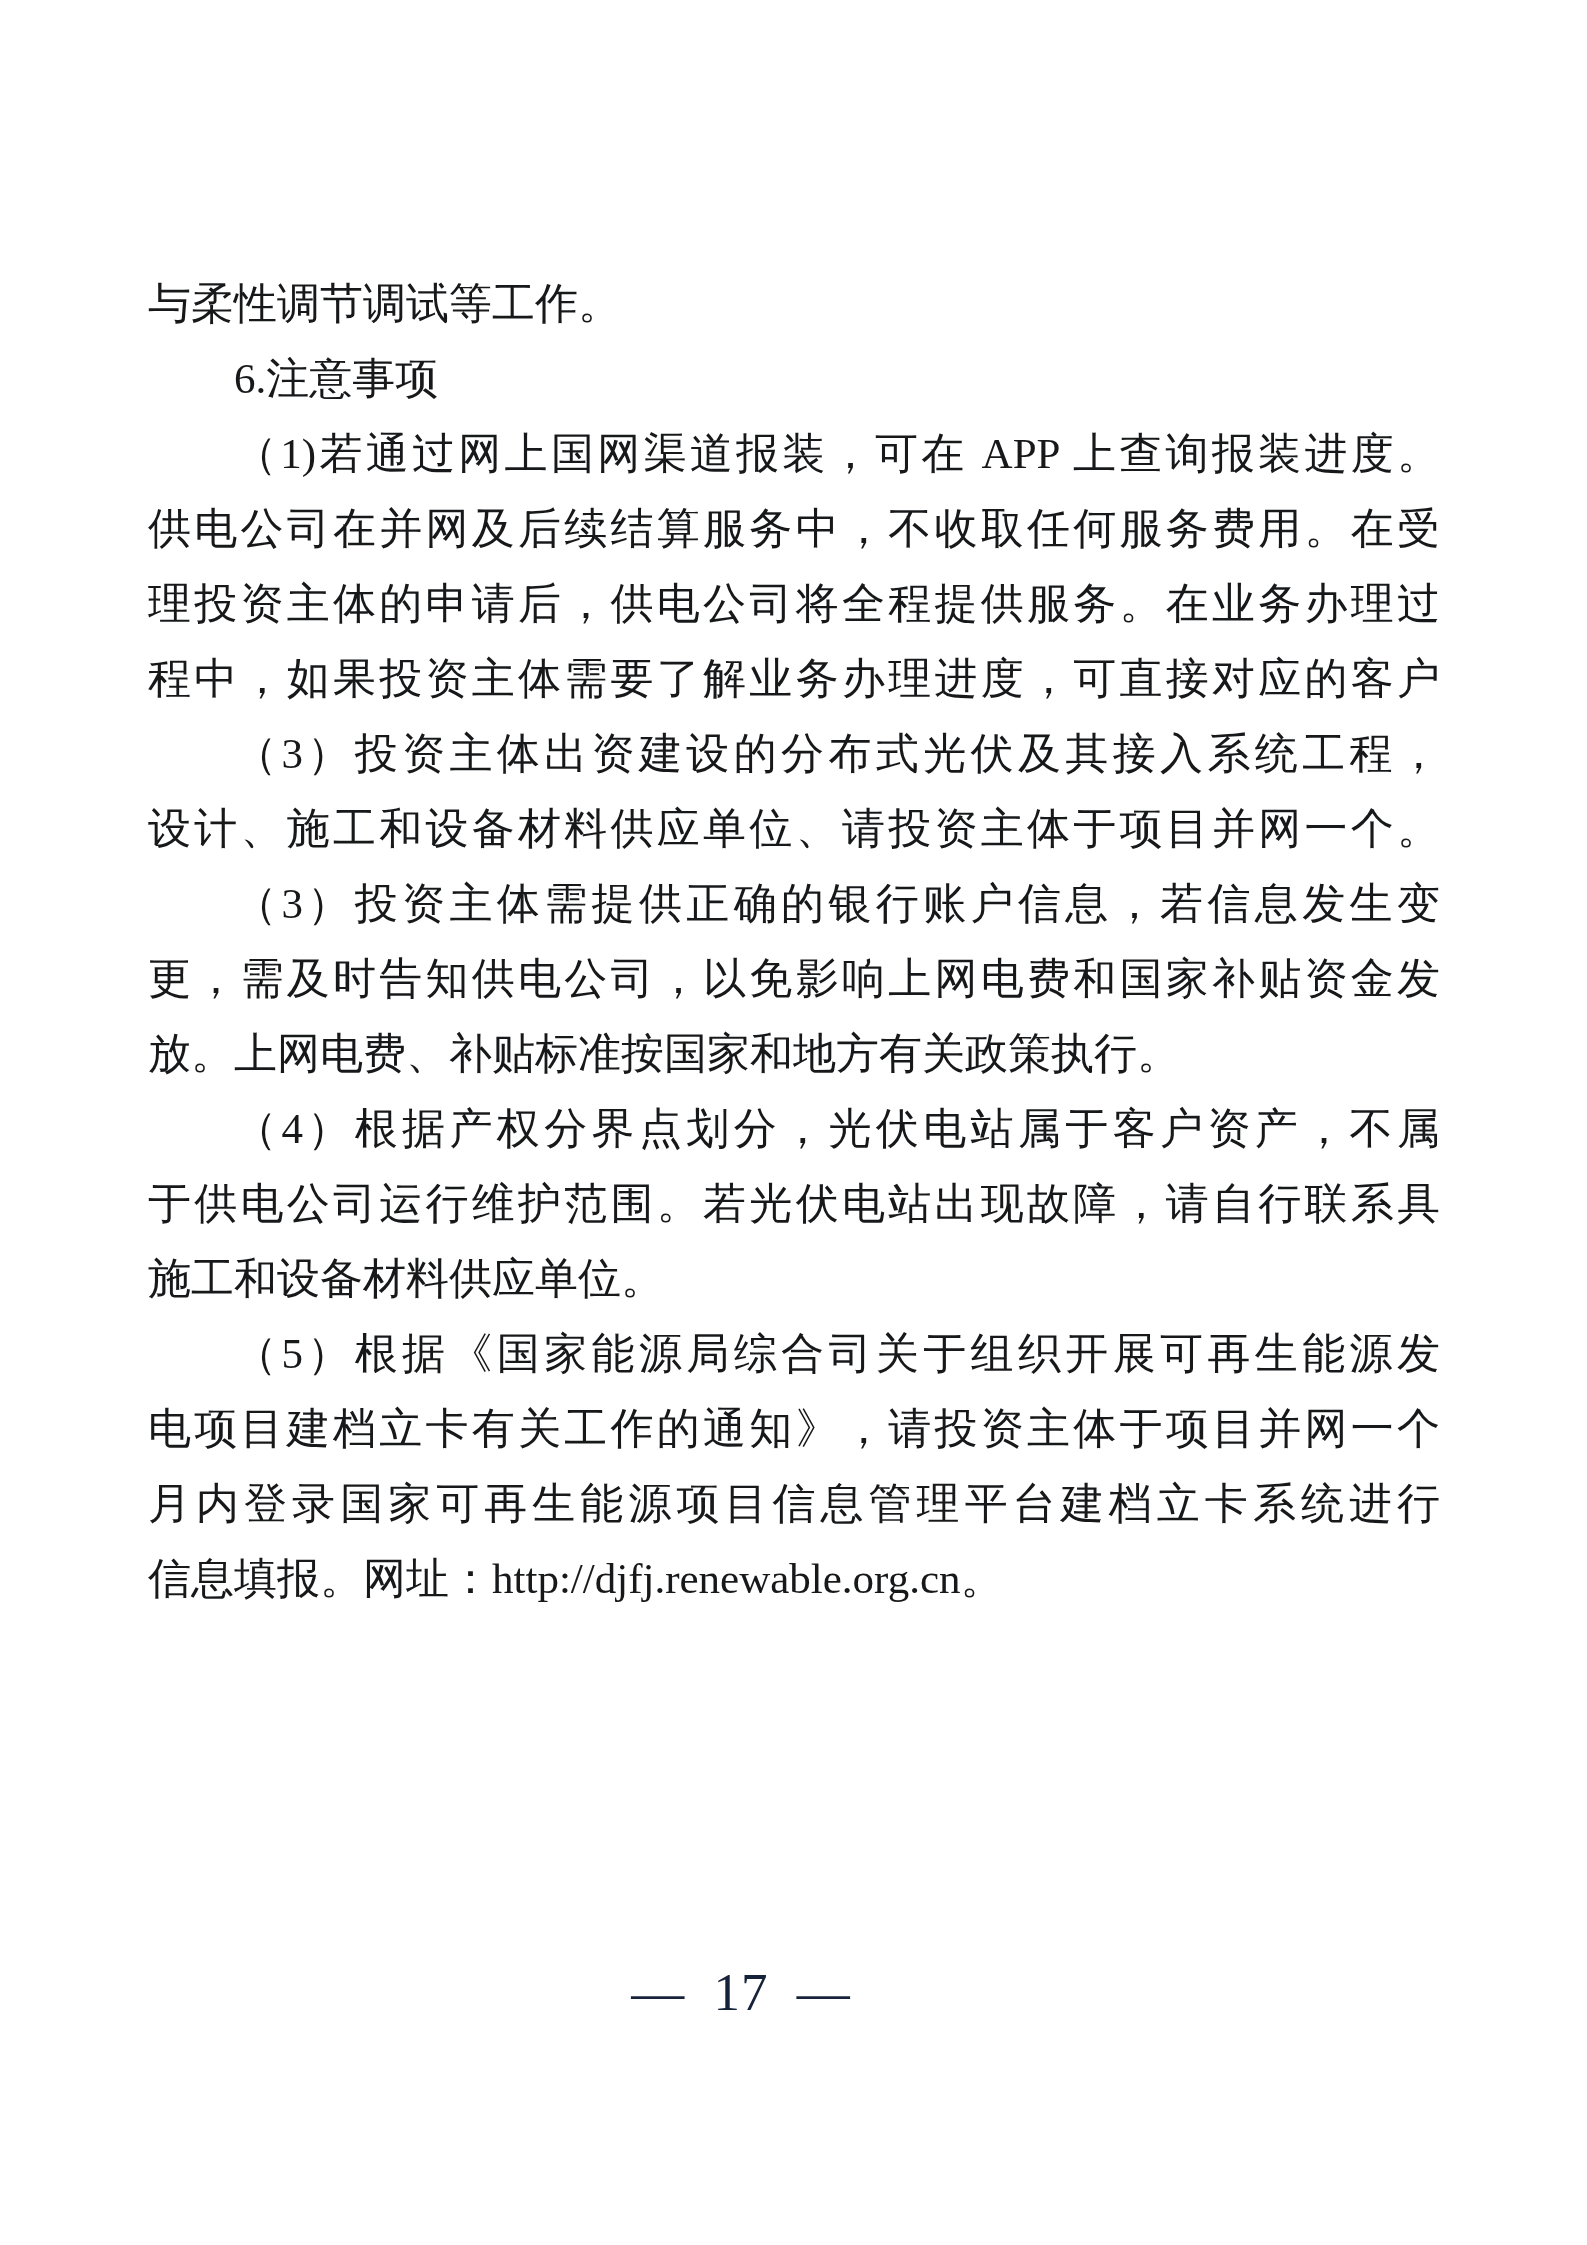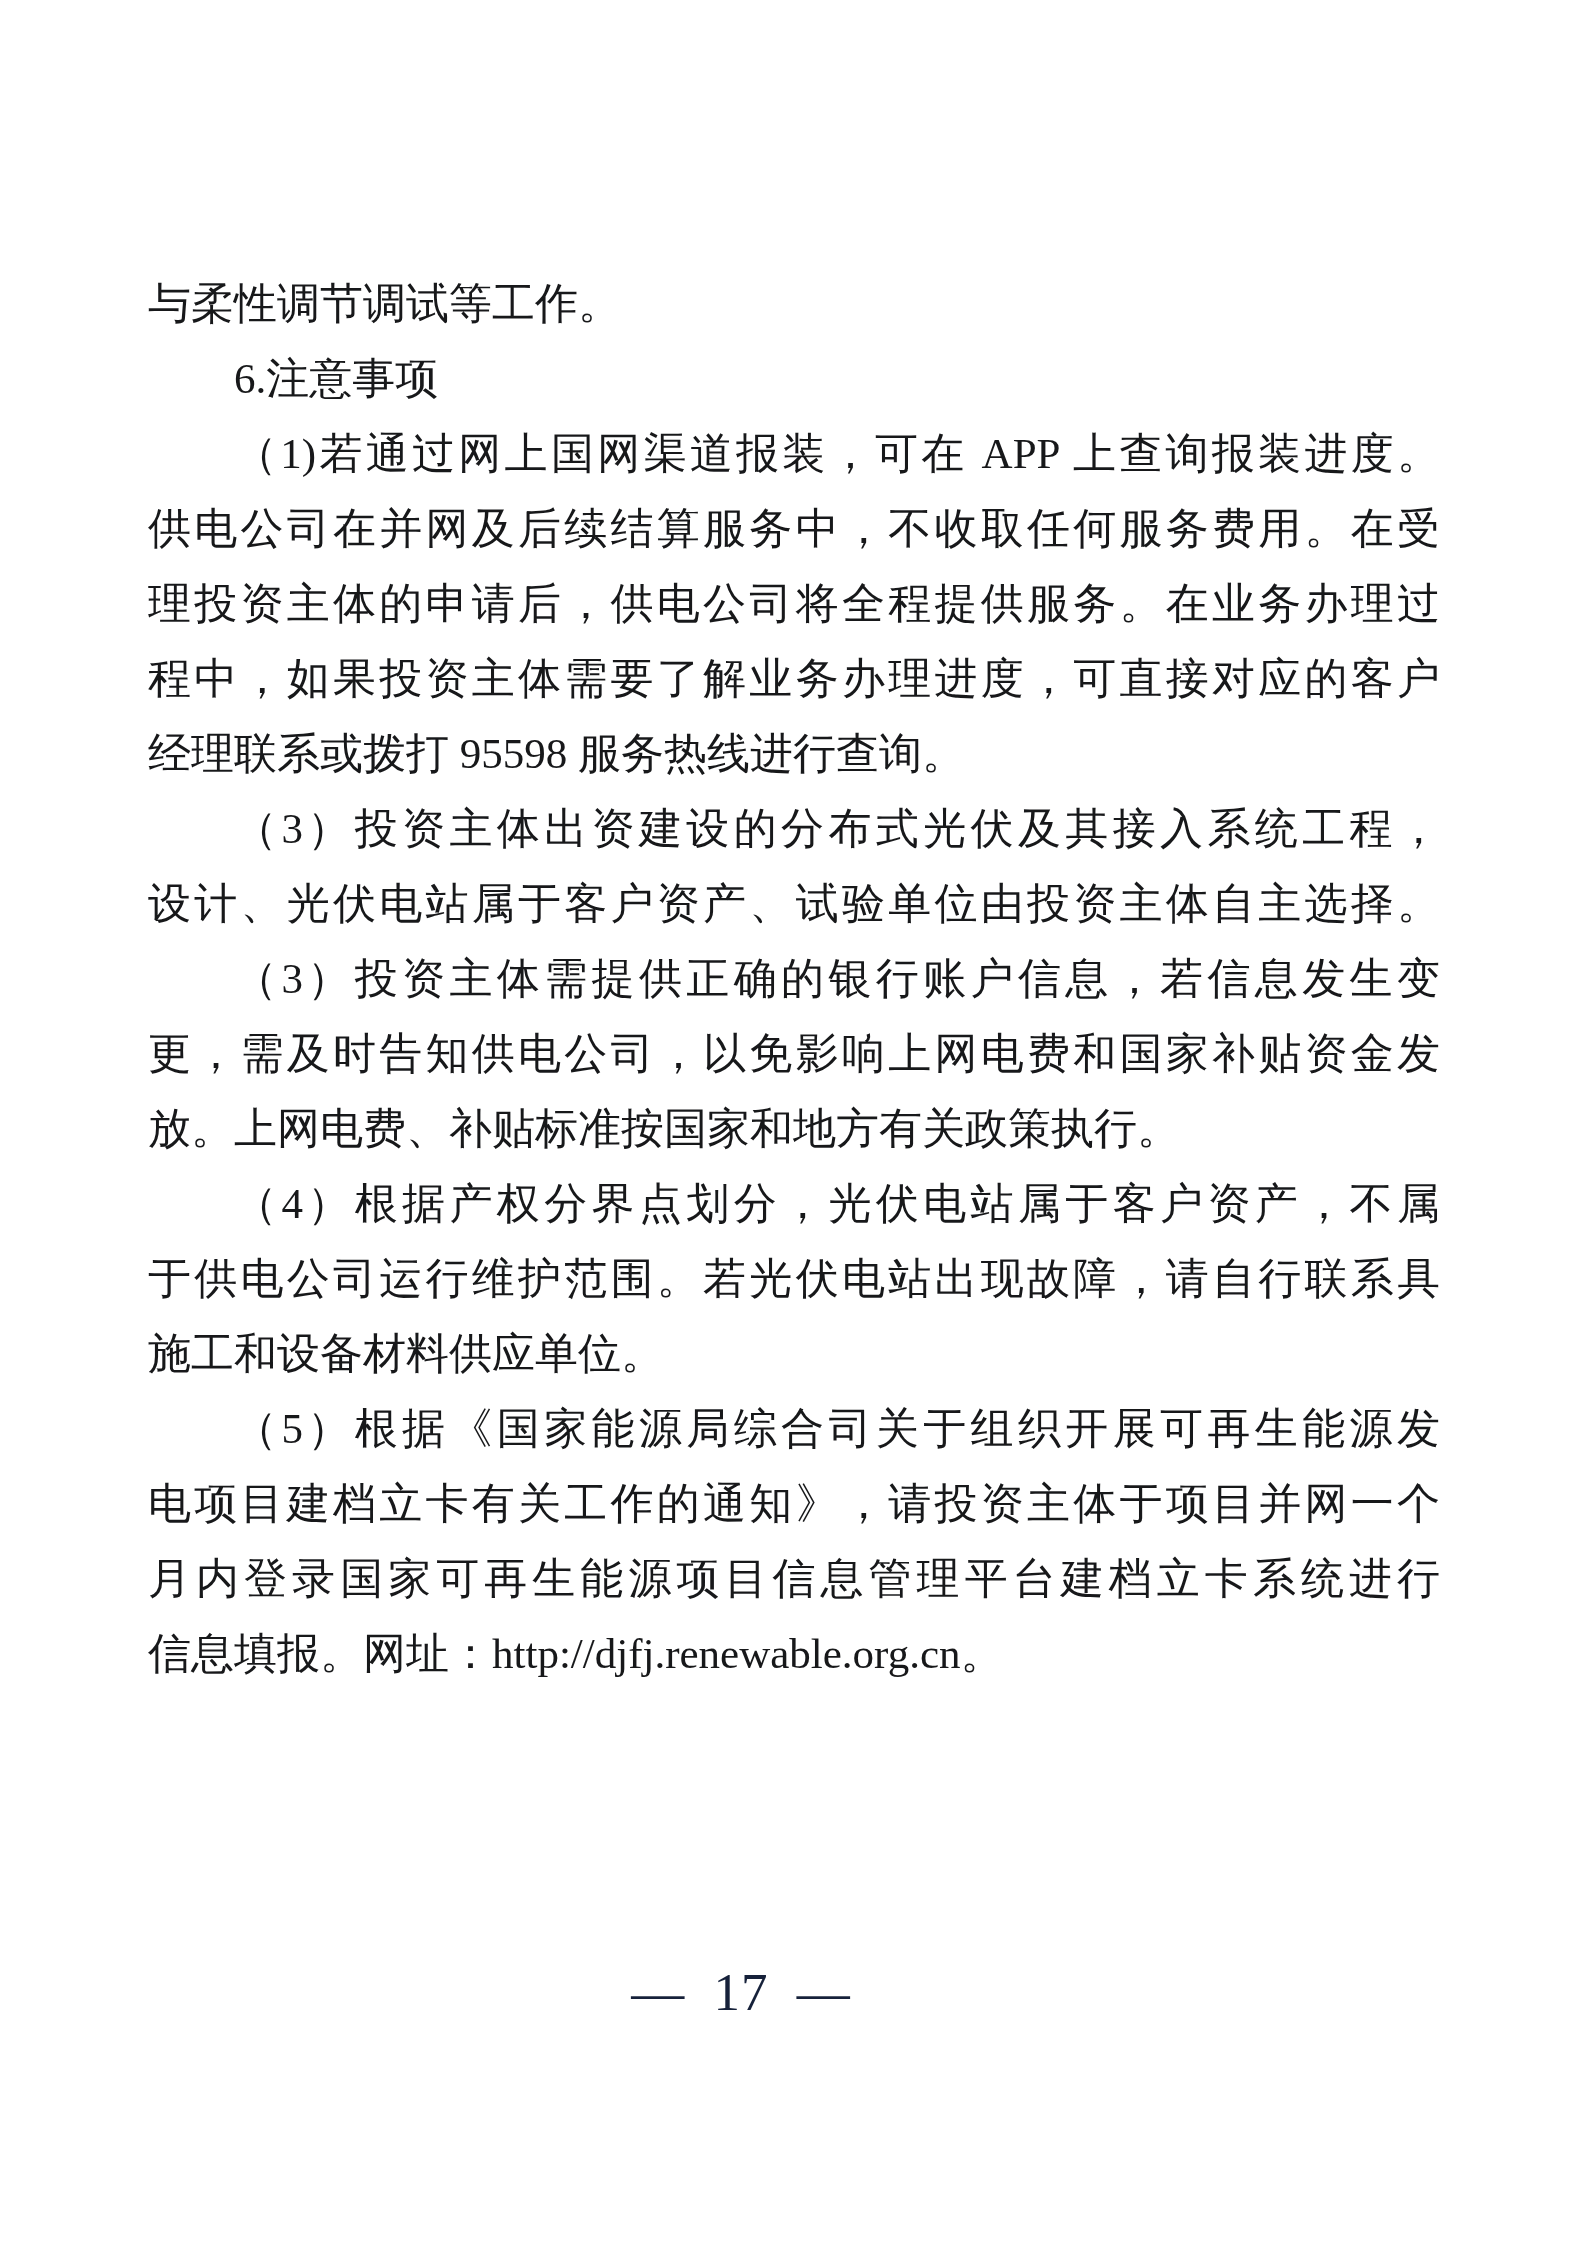--- a/index.html
+++ b/index.html
@@ -56,23 +56,22 @@
 <body>
 
 <div class="page">
   <div class="content">
     <div class="line">与柔性调节调试等工作。</div>
     <div class="line indent bold">6.注意事项</div>
     <div class="line indent stretch">（1)若通过网上国网渠道报装，可在 APP 上查询报装进度。</div>
     <div class="line stretch">供电公司在并网及后续结算服务中，不收取任何服务费用。在受</div>
     <div class="line stretch">理投资主体的申请后，供电公司将全程提供服务。在业务办理过</div>
     <div class="line stretch">程中，如果投资主体需要了解业务办理进度，可直接对应的客户</div>
-    <div class="line">经理联系或拨打 95598 服务热线进行查询。</div>
     <div class="line indent stretch">（3）投资主体出资建设的分布式光伏及其接入系统工程，</div>
-    <div class="line stretch">设计、光伏电站属于客户资产、试验单位由投资主体自主选择。</div>
+    <div class="line stretch">设计、施工和设备材料供应单位、请投资主体于项目并网一个。</div>
     <div class="line indent stretch">（3）投资主体需提供正确的银行账户信息，若信息发生变</div>
     <div class="line stretch">更，需及时告知供电公司，以免影响上网电费和国家补贴资金发</div>
     <div class="line">放。上网电费、补贴标准按国家和地方有关政策执行。</div>
     <div class="line indent stretch">（4）根据产权分界点划分，光伏电站属于客户资产，不属</div>
     <div class="line stretch">于供电公司运行维护范围。若光伏电站出现故障，请自行联系具</div>
     <div class="line">施工和设备材料供应单位。</div>
     <div class="line indent stretch">（5）根据《国家能源局综合司关于组织开展可再生能源发</div>
     <div class="line stretch">电项目建档立卡有关工作的通知》，请投资主体于项目并网一个</div>
     <div class="line stretch">月内登录国家可再生能源项目信息管理平台建档立卡系统进行</div>
     <div class="line"><span>信息填报。网址：</span><span>http://djfj.renewable.org.cn</span><span>。</span></div>

